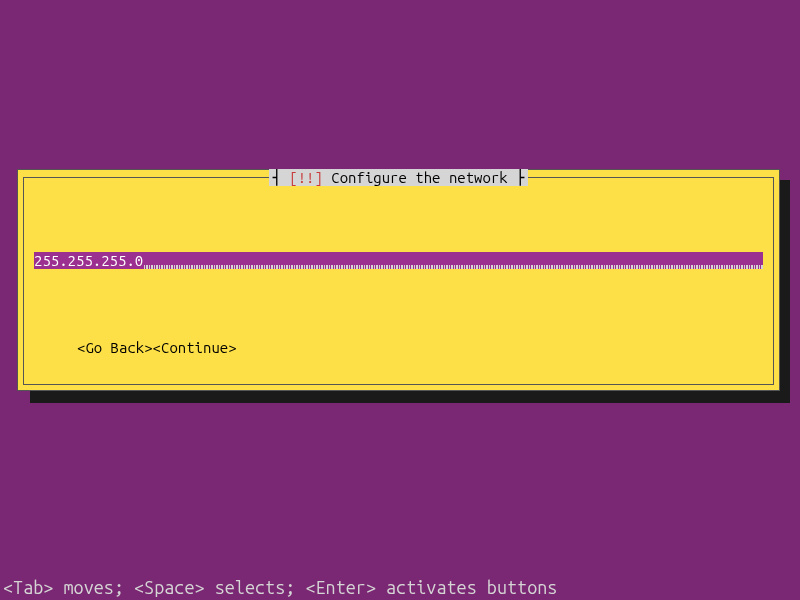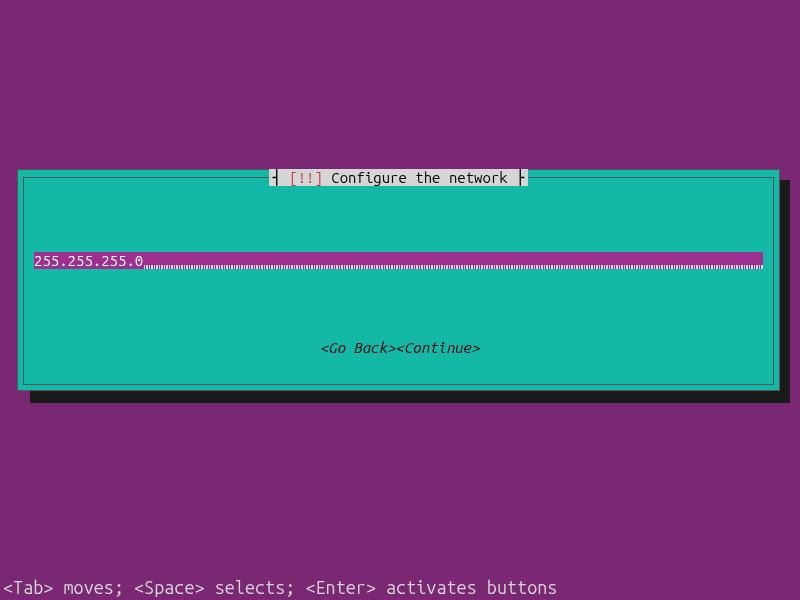--- a/index.html
+++ b/index.html
@@ -23,21 +23,21 @@
       width: 760px;
       height: 223px;
       background: #1a1a1a;
     }
     .dialog {
       position: absolute;
       left: 17px;
       top: 169px;
       width: 763px;
       height: 222px;
-      background: #14b8a6;
+      background: #fde047;
       border: 1px solid #555;
     }
     .dialog-inner {
       position: absolute;
       left: 5px;
       top: 7px;
       right: 5px;
       bottom: 5px;
       border: 1px solid #555;
     }
@@ -102,25 +102,24 @@
     }
     .input-filled {
       background: #9c3090;
       color: #fff;
       height: 17px;
       line-height: 17px;
       display: inline-block;
     }
     .button-row {
       display: flex;
-      justify-content: center;
+      justify-content: flex-start;
       margin-top: 24px;
       padding: 0 40px 0 43px;
       color: #000;
-      font-style: italic;
     }
     .nav-button {
       cursor: default;
     }
     .footer-hints {
       position: absolute;
       left: 3px;
       bottom: 3px;
       color: #d5d5d5;
       font-size: 18px;

